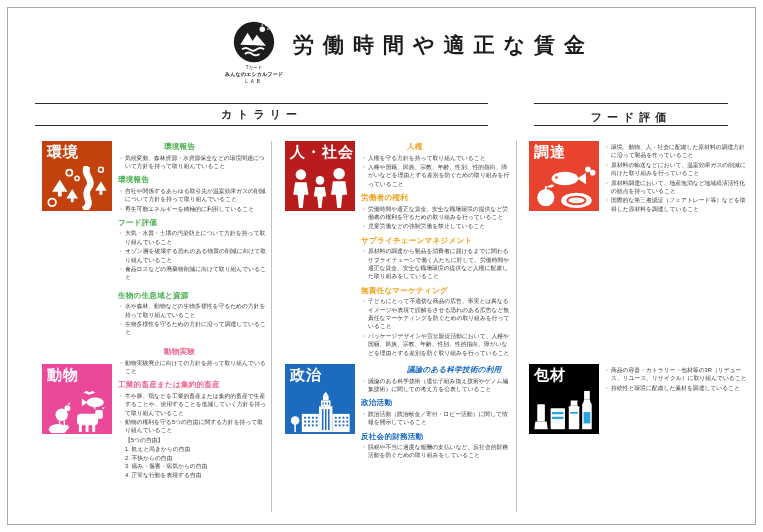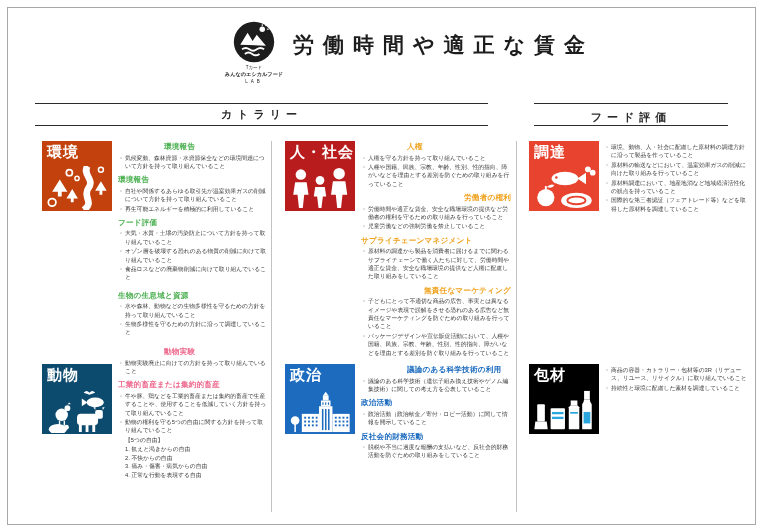--- a/index.html
+++ b/index.html
@@ -117,26 +117,26 @@
         <path d="M28 22 h10 l1.5 10 h-3.5 l-1.5 12 h-3 l-1.5 -12 h-3.5 z"></path>
         <circle cx="53" cy="8" r="6"></circle>
         <path d="M46.5 16 h13 l2 14 h-5 l-1.5 14 h-4 l-1.5 -14 h-5 z"></path>
       </g>
     </svg>
   </div>
   <div class="content" style="left:361px;top:141px;width:150px;height:221px;">
       <div class="topic-heading" style="color: rgb(240, 162, 28);">人権</div>
       <div class="bullet">人権を守る方針を持って取り組んでいること</div>
       <div class="bullet">人種や国籍、民族、宗教、年齢、性別、性的指向、障がいなどを理由とする差別を防ぐための取り組みを行っていること</div>
-      <div class="topic-heading" style="color: rgb(240, 162, 28); text-align: right;">労働者の権利</div>
+      <div class="topic-heading" style="color: rgb(240, 162, 28);">労働者の権利</div>
       <div class="bullet">労働時間や適正な賃金、安全な職場環境の提供など労働者の権利を守るための取り組みを行っていること</div>
       <div class="bullet">児童労働などの強制労働を禁止していること</div>
       <div class="topic-heading" style="color: rgb(240, 162, 28);">サプライチェーンマネジメント</div>
       <div class="bullet">原材料の調達から製品を消費者に届けるまでに関わるサプライチェーンで働く人たちに対して、労働時間や適正な賃金、安全な職場環境の提供など人権に配慮した取り組みをしていること</div>
-      <div class="topic-heading" style="color: rgb(240, 162, 28); text-align: right;">無責任なマーケティング</div>
+      <div class="topic-heading" style="color: rgb(240, 162, 28);">無責任なマーケティング</div>
       <div class="bullet">子どもにとって不適切な商品の広告、事実とは異なるイメージや表現で誤解をさせる恐れのある広告など無責任なマーケティングを防ぐための取り組みを行っていること</div>
       <div class="bullet">パッケージデザインや宣伝販促活動において、人種や国籍、民族、宗教、年齢、性別、性的指向、障がいなどを理由とする差別を防ぐ取り組みを行っていること</div>
       <div class="topic-heading" style="color: rgb(240, 162, 28);">地域／コミュニティ・社会への貢献</div>
     </div>
 </div>
 
 <div>
   <div class="cat-box" style="left: 529px; top: 141px; background: rgb(232, 67, 46);">
     <div class="cat-label">調達</div>
     <svg class="cat-icon" viewBox="0 0 66 46">
@@ -156,21 +156,21 @@
   </div>
   <div class="content" style="left:604px;top:143px;width:143px;height:218px;">
       <div class="bullet">環境、動物、人・社会に配慮した原材料の調達方針に沿って製品を作っていること</div>
       <div class="bullet">原材料の輸送などにおいて、温室効果ガスの削減に向けた取り組みを行っていること</div>
       <div class="bullet">原材料調達において、地産地消など地域経済活性化の観点を持っていること</div>
       <div class="bullet">国際的な第三者認証（フェアトレード等）などを取得した原材料を調達していること</div>
     </div>
 </div>
 
 <div>
-  <div class="cat-box" style="left: 42px; top: 364px; background: #0c4a6e;">
+  <div class="cat-box" style="left: 42px; top: 364px; background: #ec4899;">
     <div class="cat-label">動物</div>
     <svg class="cat-icon" viewBox="0 0 66 46">
       <g fill="#fff">
         <path d="M40 4 q3 -4 6 0 q3 -4 6 0 l-6 2 z"></path>
         <ellipse cx="52" cy="14" rx="9" ry="5"></ellipse>
         <path d="M44 14 l-6 -4 v8 z"></path>
         <circle cx="61" cy="13" r="0.1"></circle>
         <circle cx="17" cy="27" r="6.5"></circle>
         <circle cx="23" cy="20" r="3"></circle>
         <path d="M23 16 l2 -2 1.5 2 z"></path>
@@ -244,21 +244,21 @@
         <rect x="35" y="21" width="1.6" height="22"></rect>
           <rect x="38.2" y="21" width="1.6" height="22"></rect>
           <rect x="41.4" y="21" width="1.6" height="22"></rect>
         <rect x="35.5" y="14" width="1.2" height="2.5"></rect>
           <rect x="38.4" y="14" width="1.2" height="2.5"></rect>
           <rect x="41.3" y="14" width="1.2" height="2.5"></rect>
       </g>
     </svg>
   </div>
   <div class="content" style="left:361px;top:364px;width:150px;height:148px;">
-      <div class="topic-heading" style="color: rgb(28, 107, 191);">議論のある科学技術の利用</div>
+      <div class="topic-heading" style="color: rgb(28, 107, 191); font-style: italic;">議論のある科学技術の利用</div>
       <div class="bullet">議論のある科学技術（遺伝子組み換え技術やゲノム編集技術）に関しての考え方を公表していること</div>
       <div class="topic-heading" style="color: rgb(28, 107, 191);">政治活動</div>
       <div class="bullet">政治活動（政治献金／寄付・ロビー活動）に関して情報を開示していること</div>
       <div class="topic-heading" style="color: rgb(28, 107, 191);">反社会的財務活動</div>
       <div class="bullet">脱税や不当に過度な報酬の支払いなど、反社会的財務活動を防ぐための取り組みをしていること</div>
     </div>
 </div>
 
 <div>
   <div class="cat-box" style="left: 529px; top: 364px; background: #000000;">

